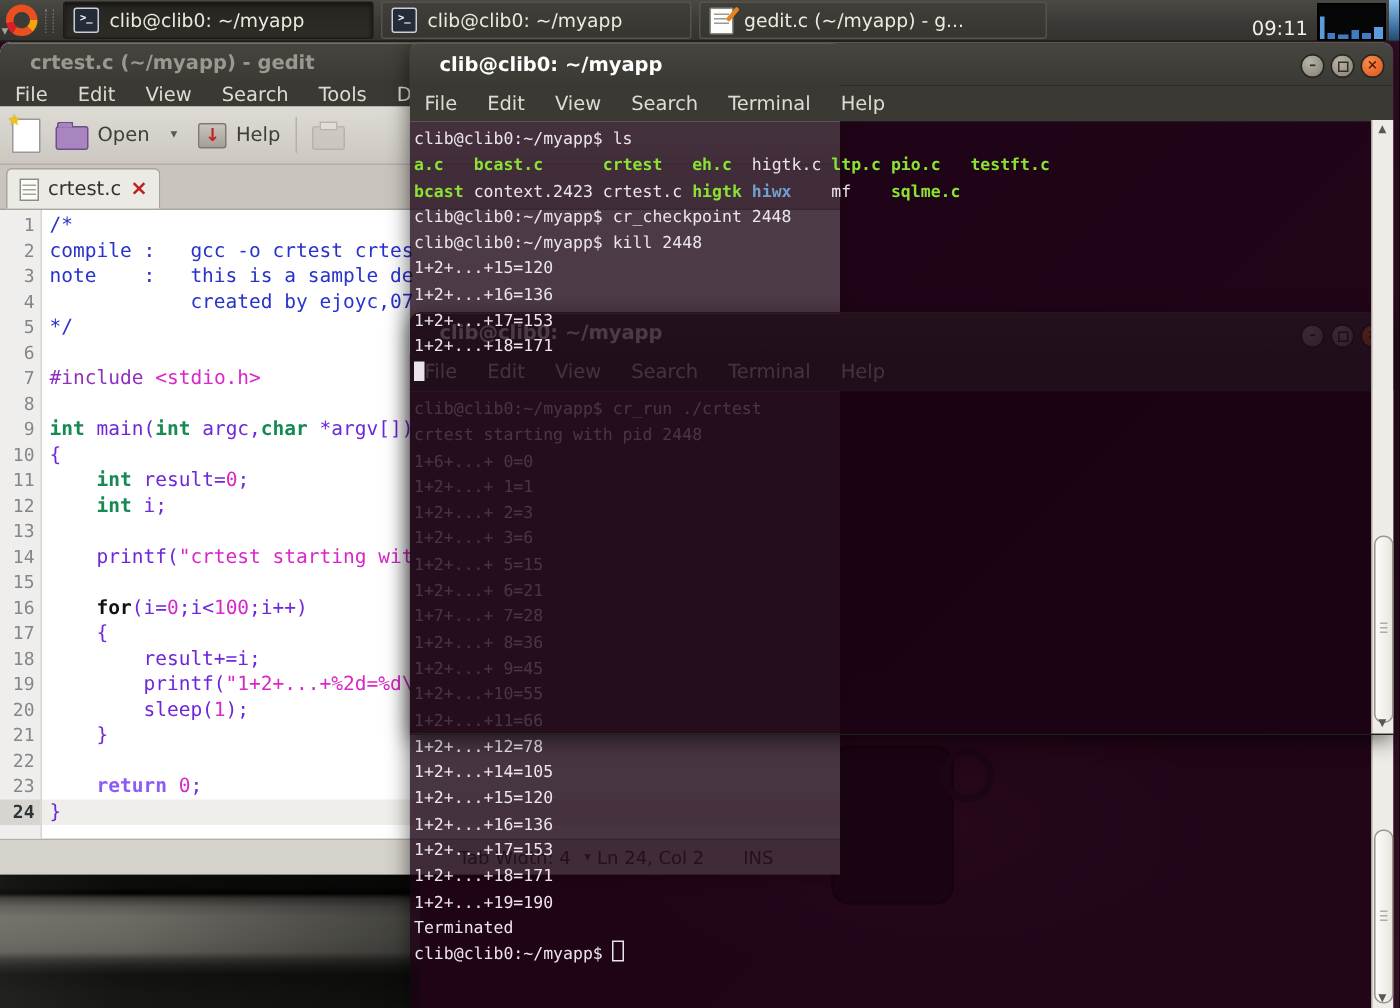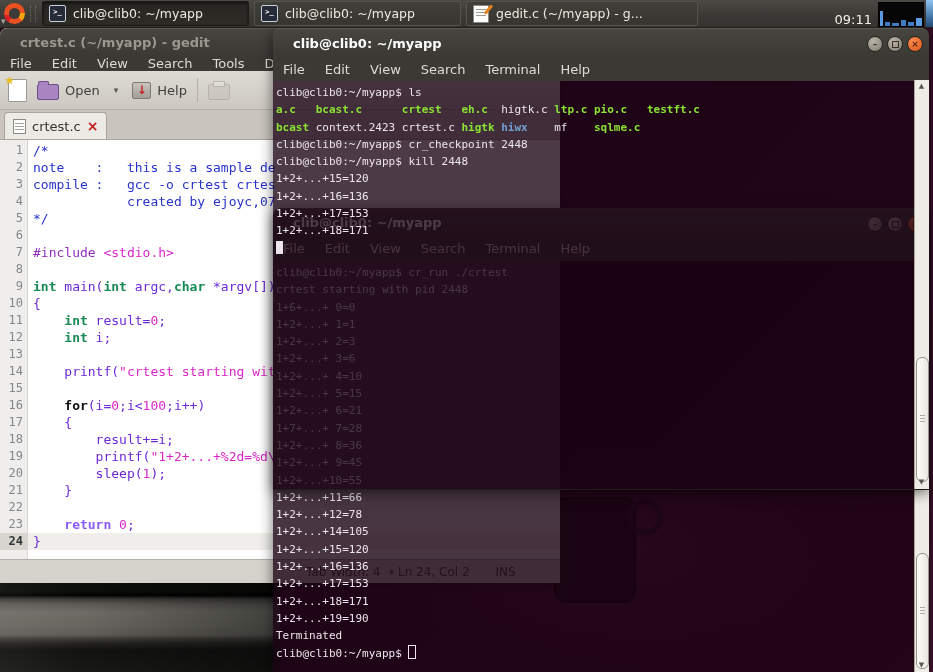--- a/index.html
+++ b/index.html
@@ -206,22 +206,22 @@
           <div>18</div>
           <div>19</div>
           <div>20</div>
           <div>21</div>
           <div>22</div>
           <div>23</div>
           <div class="cur">24</div>
         </div>
       <div class="code" id="gedit-code">
           <div class="cl"><span class="c-cm">/*</span></div>
+          <div class="cl"><span class="c-cm">compile :   gcc -o crtest crtes</span></div>
           <div class="cl"><span class="c-cm">note    :   this is a sample de</span></div>
-          <div class="cl"><span class="c-cm">compile :   gcc -o crtest crtes</span></div>
           <div class="cl"><span class="c-cm">            created by ejoyc,07</span></div>
           <div class="cl"><span class="c-cm">*/</span></div>
           <div class="cl"></div>
           <div class="cl"><span class="c-pp">#include </span><span class="c-inc">&lt;stdio.h&gt;</span></div>
           <div class="cl"></div>
           <div class="cl"><span class="c-ty">int</span><span class="c-pl"> main(</span><span class="c-ty">int</span><span class="c-pl"> argc,</span><span class="c-ty">char</span><span class="c-pl"> *argv[])</span></div>
           <div class="cl"><span class="c-pl">{</span></div>
           <div class="cl"><span class="c-pl">    </span><span class="c-ty">int</span><span class="c-pl"> result=</span><span class="c-num">0</span><span class="c-pl">;</span></div>
           <div class="cl"><span class="c-pl">    </span><span class="c-ty">int</span><span class="c-pl"> i;</span></div>
           <div class="cl"></div>
@@ -267,21 +267,20 @@
         <span>Terminal</span>
         <span>Help</span>
       </div>
     <div class="term-content" id="bgterm-content">
         <div class="tline"><span class="t-w">clib@clib0:~/myapp$ cr_run ./crtest</span></div>
         <div class="tline"><span class="t-w">crtest starting with pid 2448</span></div>
         <div class="tline"><span class="t-w">1+6+...+ 0=0</span></div>
         <div class="tline"><span class="t-w">1+2+...+ 1=1</span></div>
         <div class="tline"><span class="t-w">1+2+...+ 2=3</span></div>
         <div class="tline"><span class="t-w">1+2+...+ 3=6</span></div>
-        <div class="tline"><span class="t-w">1+2+...+ 4=10</span></div>
         <div class="tline"><span class="t-w">1+2+...+ 5=15</span></div>
         <div class="tline"><span class="t-w">1+2+...+ 6=21</span></div>
         <div class="tline"><span class="t-w">1+7+...+ 7=28</span></div>
         <div class="tline"><span class="t-w">1+2+...+ 8=36</span></div>
         <div class="tline"><span class="t-w">1+2+...+ 9=45</span></div>
         <div class="tline"><span class="t-w">1+2+...+10=55</span></div>
         <div class="tline"><span class="t-w">1+2+...+11=66</span></div>
         <div class="tline"><span class="t-w">1+2+...+12=78</span></div>
         <div class="tline"><span class="t-w">1+2+...+14=105</span></div>
         <div class="tline"><span class="t-w">1+2+...+15=120</span></div>

